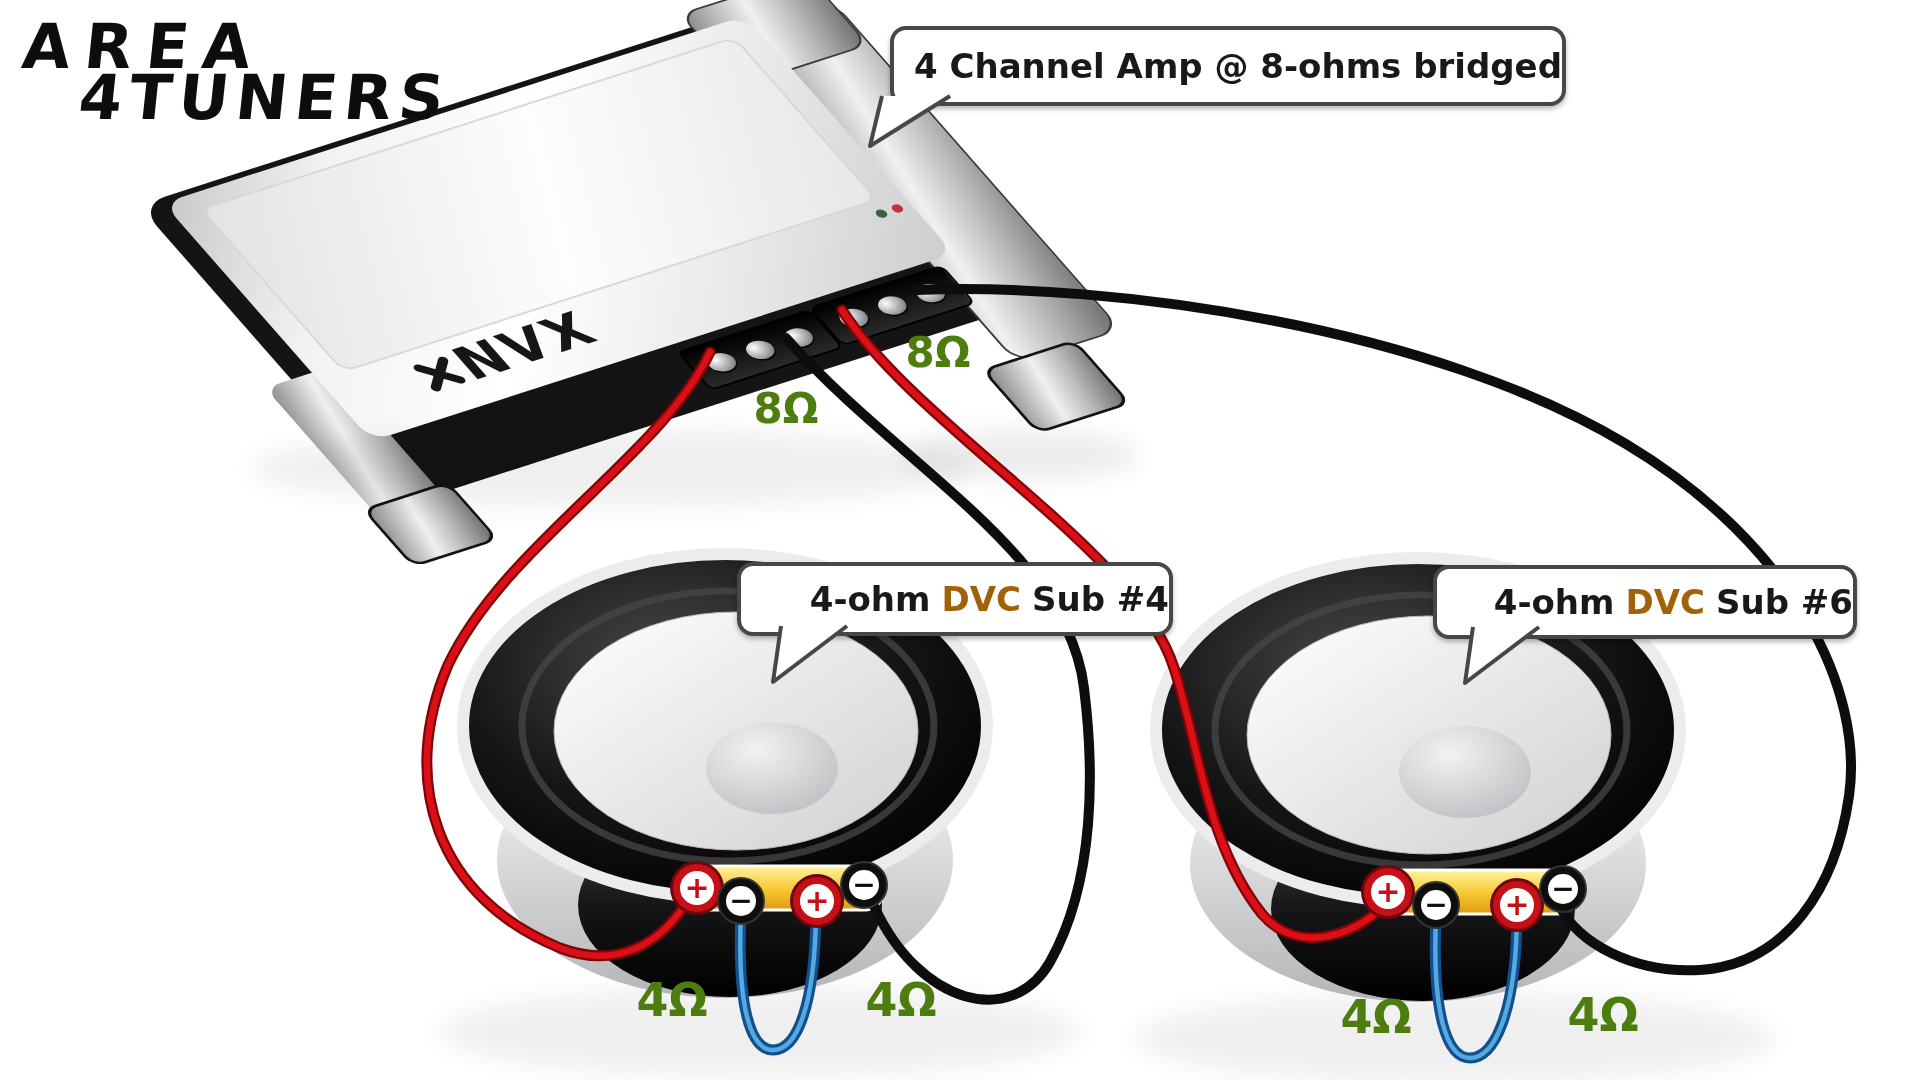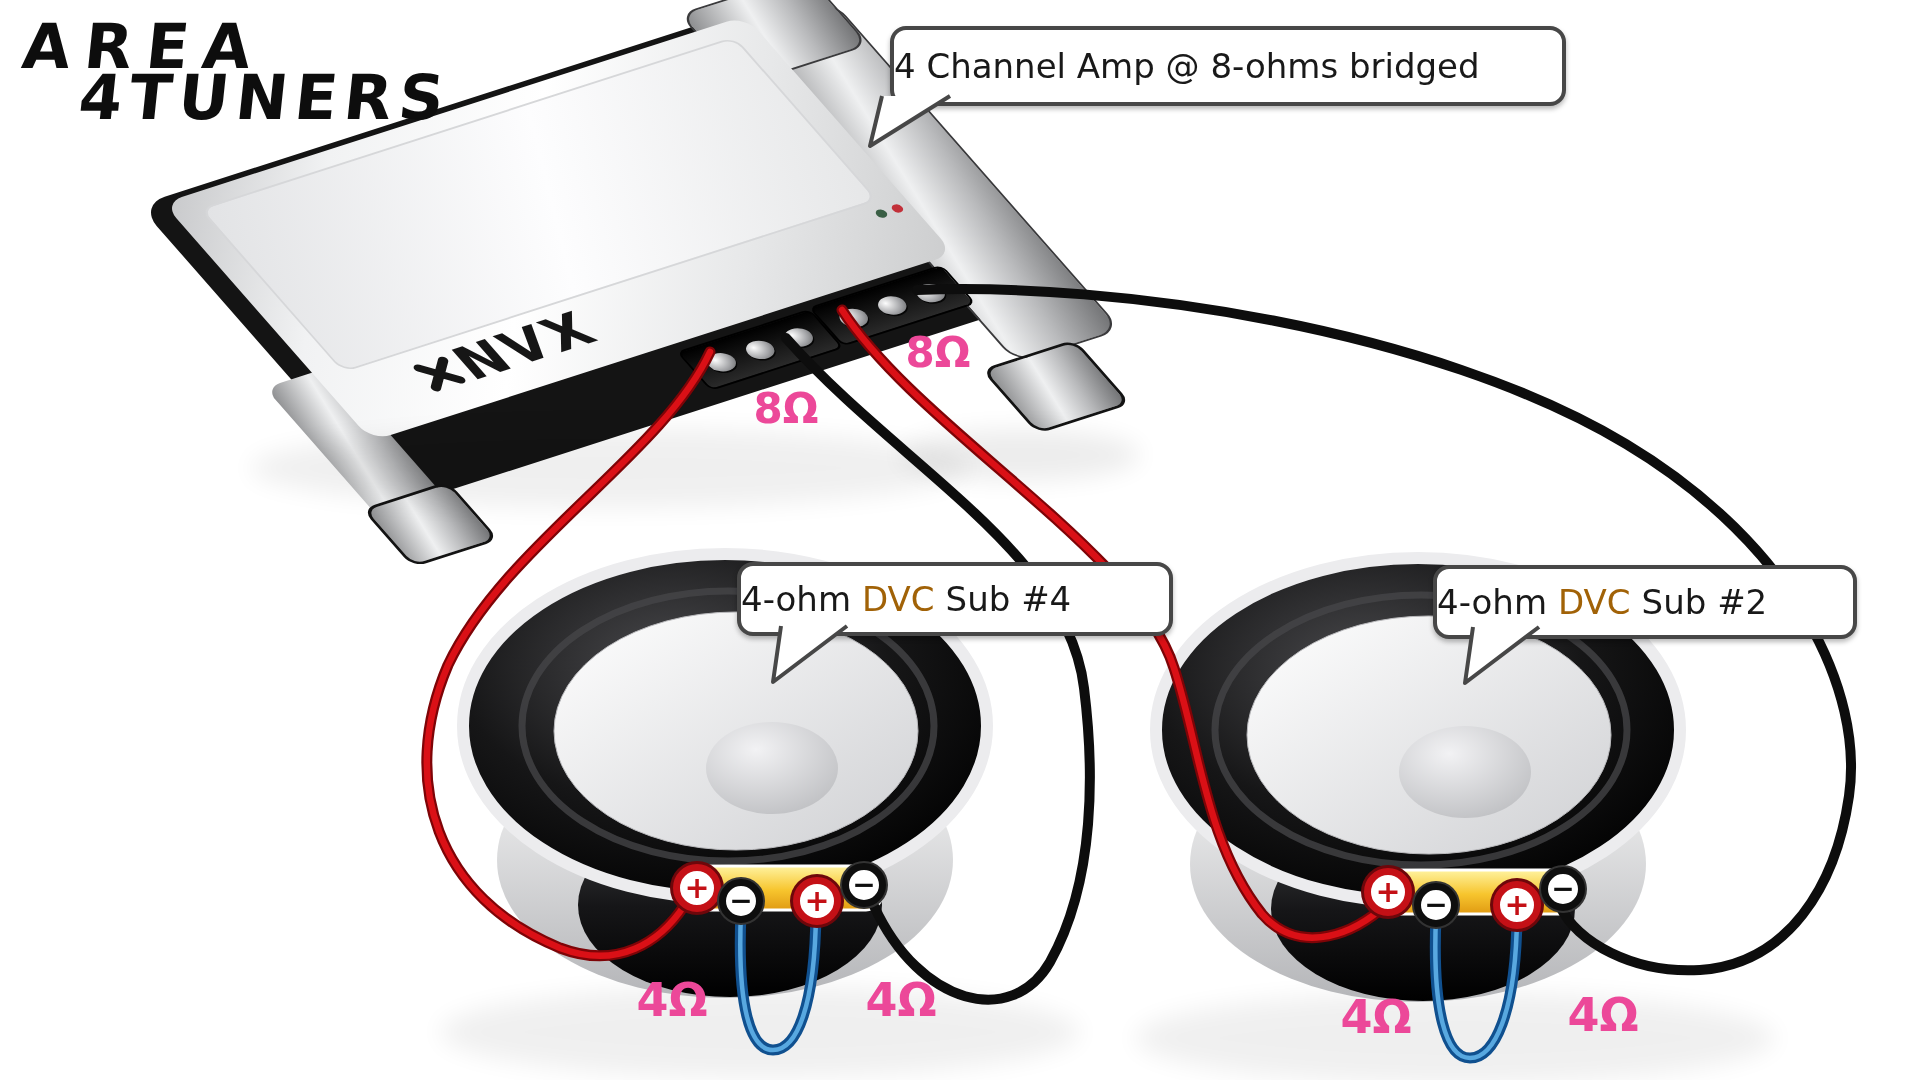--- a/index.html
+++ b/index.html
@@ -46,27 +46,27 @@
   
   .term{position:absolute;z-index:7;border-radius:50%;background:#ffffff;display:flex;
         align-items:center;justify-content:center;font-weight:800;line-height:1;
         transform:translate(-50%,-50%);}
   .term-pos{width:34px;height:34px;border:7px solid #c41016;color:#c41016;font-size:30px;
             box-shadow:0 0 0 3px #6d070b;}
   .term-neg{width:30px;height:30px;border:7px solid #0e0e0e;color:#0e0e0e;font-size:28px;
             box-shadow:0 0 0 2px #333;}
 
   
-  .imp{position:absolute;z-index:8;transform:translate(-50%,-50%);color:#ec4899;font-weight:800;}
+  .imp{position:absolute;z-index:8;transform:translate(-50%,-50%);color:#4d7c0f;font-weight:800;}
   .imp-8{font-size:42px;} .imp-4{font-size:46px;}
 
   
   .callout{position:absolute;z-index:9;background:#fff;border:4px solid #474747;border-radius:16px;
-           display:flex;align-items:center;justify-content:flex-start;white-space:nowrap;
-           color:#191919;font-weight:400;box-shadow:0 3px 5px rgba(0,0,0,.28),inset 0 0 0 2px #fff;}
+           display:flex;align-items:center;justify-content:flex-end;white-space:nowrap;
+           color:#191919;font-weight:700;box-shadow:0 3px 5px rgba(0,0,0,.28),inset 0 0 0 2px #fff;}
   .callout .tail{position:absolute;}
   .co-amp{left:890px;top:26px;width:668px;height:72px;font-size:34px;}
   .co-sub{height:66px;font-size:34px;gap:11px;}
   .co-sub1{left:737px;top:562px;width:428px;}
   .co-sub2{left:1433px;top:565px;width:416px;}
   .dvc{color:#a16207;}
 </style>
 </head>
 <body>
 
@@ -231,20 +231,20 @@
     <span>Sub #4</span>
     <svg class="tail" style="left:28px;top:58px;" width="100" height="64">
       <polygon points="12,2 78,2 4,58" fill="#fff"></polygon>
       <path d="M12,2 L4,58 L78,2" fill="none" stroke="#474747" stroke-width="4" stroke-linejoin="round"></path>
     </svg>
   </div>
 
   <div class="callout co-sub co-sub2">
     <span>4-ohm</span>
     <span class="dvc">DVC</span>
-    <span>Sub #2</span>
+    <span>Sub #6</span>
     <svg class="tail" style="left:24px;top:56px;" width="100" height="64">
       <polygon points="12,2 78,2 4,58" fill="#fff"></polygon>
       <path d="M12,2 L4,58 L78,2" fill="none" stroke="#474747" stroke-width="4" stroke-linejoin="round"></path>
     </svg>
   </div>
 
 </div>
 
 </body></html>

